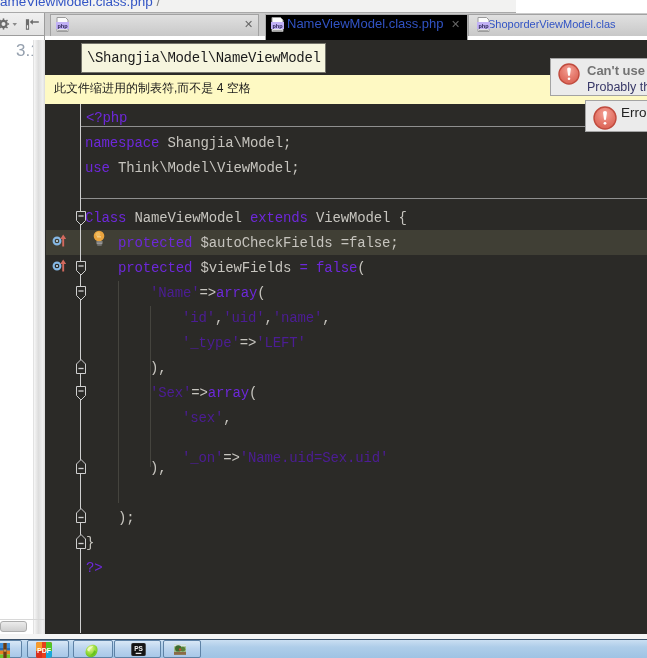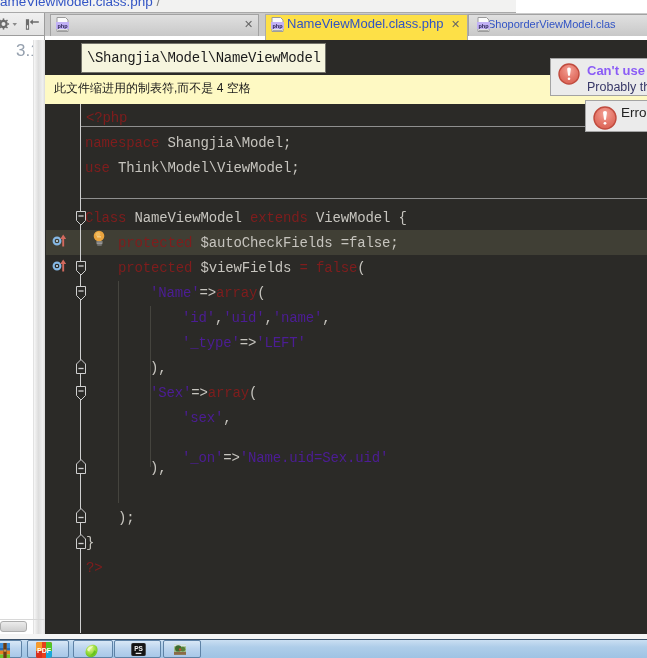--- a/index.html
+++ b/index.html
@@ -1,35 +1,35 @@
 <!DOCTYPE html>
 <html><head><meta charset="utf-8"><style>
 *{margin:0;padding:0;box-sizing:border-box}
 html,body{width:647px;height:658px;overflow:hidden;background:#fff;font-family:"Liberation Sans",sans-serif}
 .a{position:absolute}
 .mono{font-family:"Liberation Mono",monospace;font-size:14px;line-height:25px;letter-spacing:-0.15px;white-space:pre}
 .row{position:absolute;height:25px;color:#C6C4BE}
-.k{color:#7f1d1d}
+.k{color:#6d28d9}
 .s{color:#4c1d95}
 </style></head>
 <body style="position:relative">
 
 <div class="a" style="left:0;top:0;width:516px;height:13px;background:#F2F2F1;border-bottom:1px solid #A9A9A9;overflow:hidden">
   <div class="a" style="left:0;top:-6px;font-size:13.5px;color:#3355C5;white-space:pre">ameViewModel.class.php <span style="color:#808080">/</span></div>
 </div>
 
 <div class="a" style="left:0;top:13px;width:647px;height:23px;background:#CACACA"></div>
 
 <div class="a" style="left:0;top:36px;width:647px;height:4px;background:#FFFFFF"></div>
 
 <div class="a" style="left:50px;top:14px;width:209px;height:22px;background:linear-gradient(#E0E0E0,#C8C8C8);border:1px solid #A2A2A2;border-bottom:none">
   <div class="a" style="left:193px;top:0px;font-size:11px;color:#666;line-height:18px">✕</div>
 </div>
 
-<div class="a" style="left:265px;top:14px;width:203px;height:26px;background:#fde047;border:1px solid #ABABAB;border-bottom:none">
+<div class="a" style="left:265px;top:14px;width:203px;height:26px;background:#000000;border:1px solid #ABABAB;border-bottom:none">
   <div class="a" style="left:21px;top:0px;font-size:13px;color:#3153C4;line-height:18px">NameViewModel.class.php</div>
   <div class="a" style="left:185px;top:0px;font-size:11px;color:#666;line-height:18px">✕</div>
 </div>
 
 <div class="a" style="left:468px;top:14px;width:186px;height:22px;background:linear-gradient(#E0E0E0,#C8C8C8);border:1px solid #A2A2A2;border-bottom:none">
   <div class="a" style="left:19px;top:0px;font-size:11px;color:#3153C4;line-height:18px">ShoporderViewModel.clas</div>
 </div>
 
 <svg class="a" style="left:56px;top:17px" width="13" height="15" viewBox="0 0 13 15">
   <path d="M1 .5 H9.5 L12 3 V14.5 H1 Z" fill="#FBFBFB" stroke="#9B9B9B"></path>
@@ -168,21 +168,21 @@
     <line x1="2.4" y1="9.5" x2="7.6" y2="9.5" stroke="#CFCFCF" stroke-width="1.3"></line>
   </svg>
 
 <div class="a mono" style="left:81px;top:43px;width:245px;height:30px;background:#F6F5DE;border:1px solid #74736A;color:#1B1B1B;line-height:28px;padding-left:5px;letter-spacing:-0.35px">\Shangjia\Model\NameViewModel</div>
 
 <div class="a" style="left:45px;top:75px;width:602px;height:29px;background:#fef9c3">
   <div class="a" style="left:9px;top:0;font-size:12px;color:#1A1A1A;line-height:27px">此文件缩进用的制表符,而不是 4 空格</div>
 </div>
 
 <div class="a" style="left:550px;top:58px;width:97px;height:38px;background:#EBEBEB;border:1px solid #A3A3A3;border-right:none">
-  <div class="a" style="left:36px;top:4px;font-size:13px;font-weight:bold;color:#8b5cf6;white-space:nowrap">Can't use</div>
+  <div class="a" style="left:36px;top:4px;font-size:13px;font-weight:bold;color:#737373;white-space:nowrap">Can't use</div>
   <div class="a" style="left:36px;top:21px;font-size:12.5px;color:#383868;white-space:nowrap">Probably th</div>
 </div>
 <svg class="a" style="left:558px;top:63px" width="22" height="22" viewBox="0 0 22 22">
   <defs>
       <radialGradient id="rg1" cx="0.5" cy="0.32" r="0.75">
     <stop offset="0" stop-color="#F4A296"></stop>
         <stop offset="0.55" stop-color="#E4776A"></stop>
         <stop offset="1" stop-color="#D95F50"></stop>
   </radialGradient>
     </defs>

